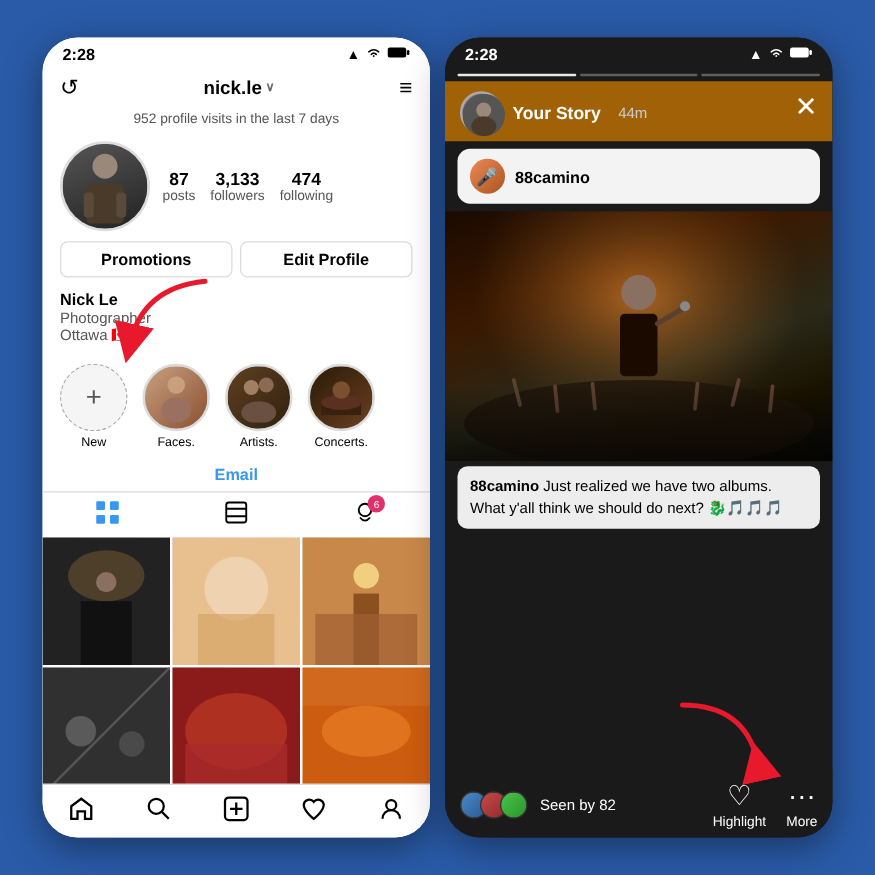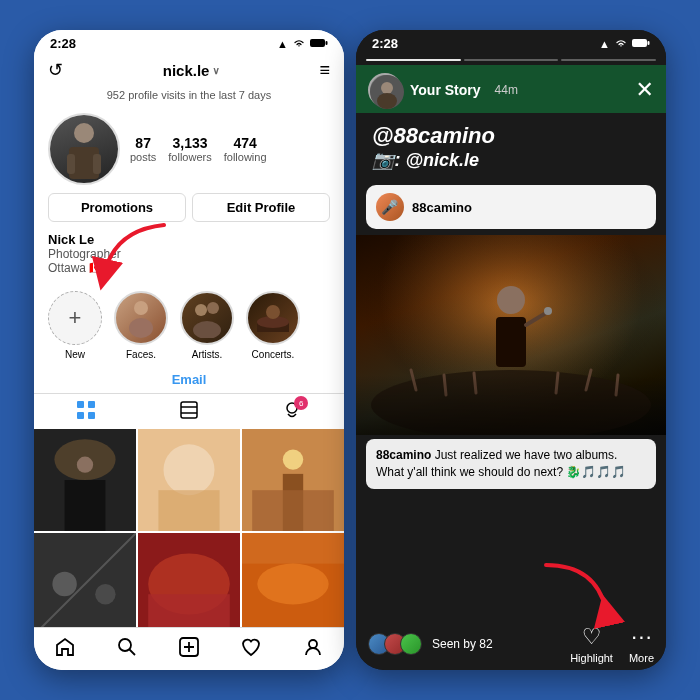--- a/index.html
+++ b/index.html
@@ -252,24 +252,23 @@
       right: 0;
     }
     .bottom-nav-icon { font-size: 22px; color: #000; cursor: pointer; }
 
     
     .phone-right .status-bar { color: #fff; background: #1a1a1a; }
 
     
     .story-header {
       display: flex;
-      align-items: center;
       justify-content: space-between;
       padding: 8px 12px 6px;
-      background: #14532d;
+      background: #a16207;
     }
     .story-avatar-name {
       display: flex;
       align-items: center;
       gap: 8px;
     }
     .story-avatar {
       width: 34px;
       height: 34px;
       border-radius: 50%;
@@ -704,24 +703,20 @@
             <circle cx="17" cy="13" r="6" fill="#9a8878"></circle>
             <ellipse cx="17" cy="26" rx="10" ry="8" fill="#4a3a2a"></ellipse>
           </svg>
         </div>
         <span class="story-title">Your Story</span>
         <span class="story-time">44m</span>
       </div>
       <span class="story-close">✕</span>
     </div>
 
-    <div class="story-content">
-      <div class="story-mention">@88camino</div>
-      <div class="story-mention-sub">📷: @nick.le</div>
-    </div>
 
     <div class="story-dm-card">
       <div class="dm-avatar">🎤</div>
       <div class="dm-name">88camino</div>
     </div>
 
     <div class="story-image">
       <div class="concert-stage"></div>
       <svg width="100%" height="100%" viewBox="0 0 310 200" style="position:absolute;top:0;left:0;">
 

